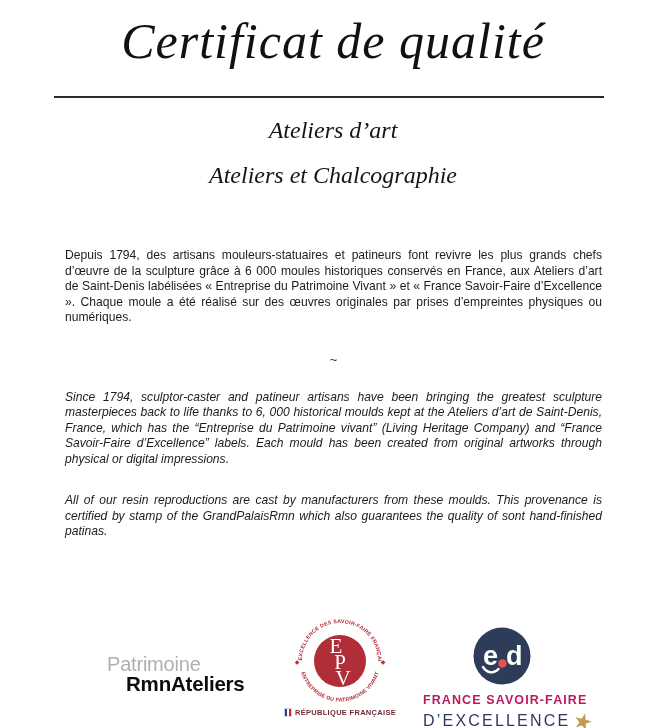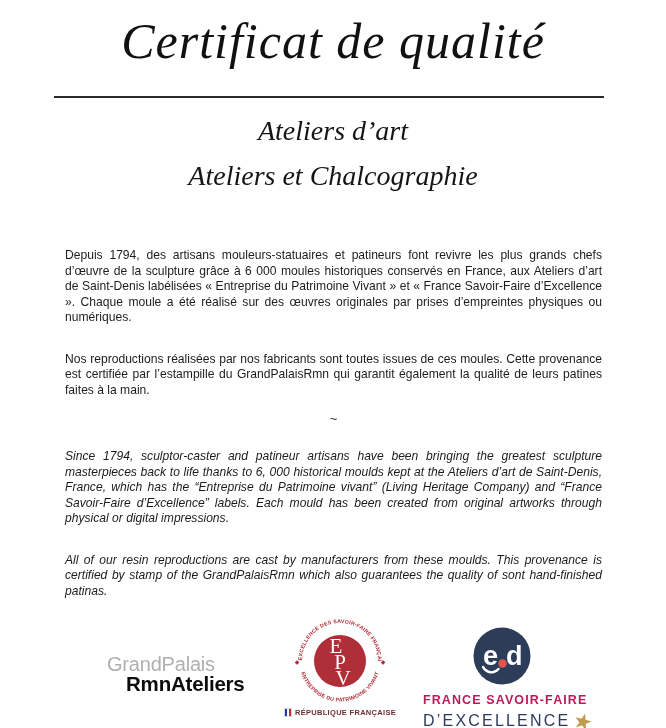--- a/index.html
+++ b/index.html
@@ -24,21 +24,21 @@
   .rule{
     position:absolute;top:96px;left:54px;width:566px;height:0;
     border-top:2px solid #2a2a2a;
   }
   
   .subtitle{
     position:absolute;top:108px;left:0;width:666px;
     text-align:center;
     font-family:"Liberation Serif",serif;
     font-style:italic;font-weight:500;
-    font-size:28px;line-height:45px;color:#151515;
+    font-size:24px;line-height:45px;color:#151515;
   }
   
   .body-text{
     position:absolute;top:248px;left:65px;width:537px;
     font-size:12.1px;line-height:15.5px;
     text-align:justify;color:#1c1c1c;
   }
   .body-text p{margin:0;}
   .p-fr1{margin-bottom:26px !important;}
   .p-fr2{margin-bottom:0 !important;}
@@ -105,28 +105,27 @@
 
   <div class="rule"></div>
 
   <div class="subtitle">
     <div>Ateliers d’art</div>
     <div>Ateliers et Chalcographie</div>
   </div>
 
   <div class="body-text">
     <p class="p-fr1">Depuis 1794, des artisans mouleurs-statuaires et patineurs font revivre les plus grands chefs d’œuvre de la sculpture grâce à 6 000 moules historiques conservés en France, aux Ateliers d’art de Saint-Denis labélisées « Entreprise du Patrimoine Vivant » et « France Savoir-Faire d’Excellence ». Chaque moule a été réalisé sur des œuvres originales par prises d’empreintes physiques ou numériques.</p>
-    <p class="p-fr2">Nos reproductions réalisées par nos fabricants sont toutes issues de ces moules. Cette provenance est certifiée par l’estampille du GrandPalaisRmn qui garantit également la qualité de leurs patines faites à la main.</p>
     <p class="sep">~</p>
     <p class="p-en p-en1">Since 1794, sculptor-caster and patineur artisans have been bringing the greatest sculpture masterpieces back to life thanks to 6, 000 historical moulds kept at the Ateliers d’art de Saint-Denis, France, which has the “Entreprise du Patrimoine vivant” (Living Heritage Company) and “France Savoir-Faire d’Excellence” labels. Each mould has been created from original artworks through physical or digital impressions.</p>
     <p class="p-en">All of our resin reproductions are cast by manufacturers from these moulds. This provenance is certified by stamp of the GrandPalaisRmn which also guarantees the quality of sont hand-finished patinas.</p>
   </div>
 
   <div class="logo-gp">
-    <div class="gp-line1">GrandPalais</div>
+    <div class="gp-line1">Patrimoine</div>
     <div class="gp-line2">RmnAteliers</div>
   </div>
 
   <div class="logo-epv">
     <svg class="epv-svg" width="96" height="90" viewBox="0 0 96 90" xmlns="http://www.w3.org/2000/svg">
       <defs>
         <path id="epvArcTop" d="M 10 45 A 38 38 0 0 1 86 45" fill="none"></path>
         <path id="epvArcBottom" d="M 7.5 45 A 40.5 40.5 0 0 0 88.5 45" fill="none"></path>
       </defs>
       <circle cx="48" cy="45" r="26" fill="#b02e38"></circle>

